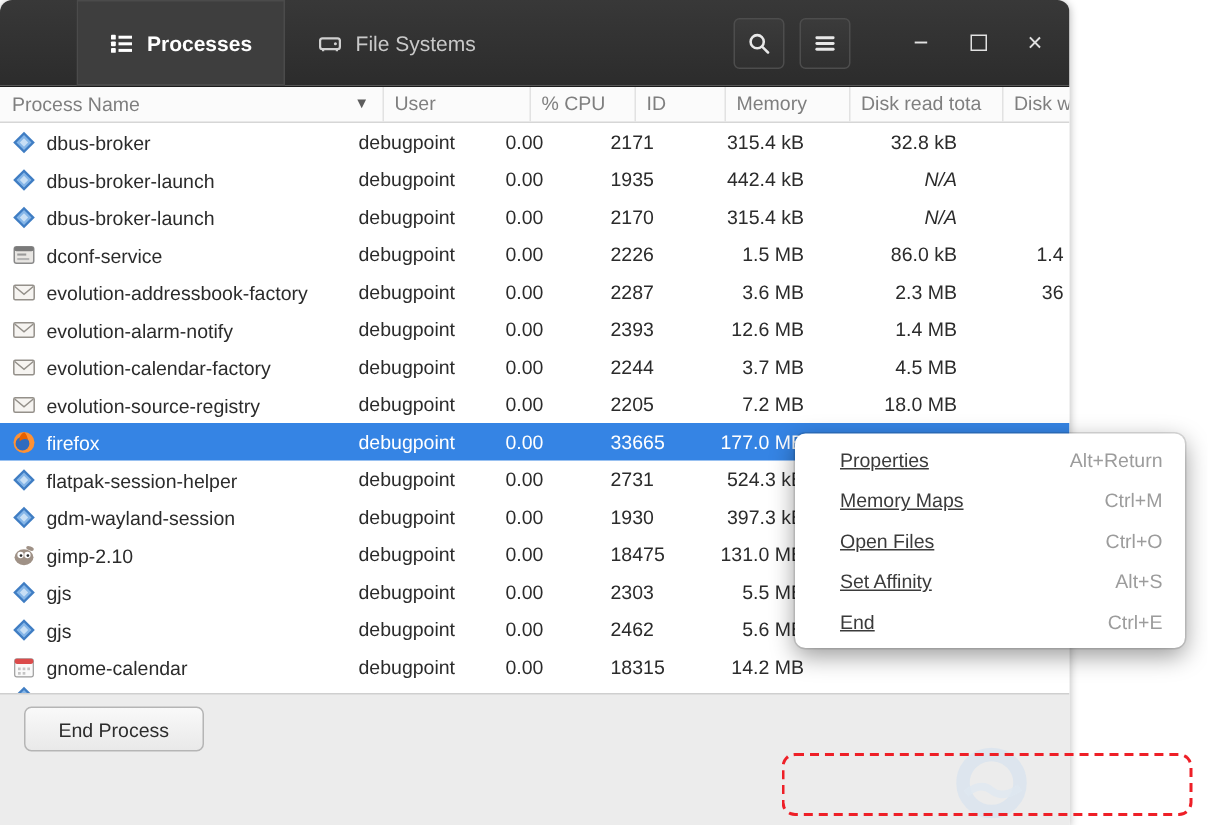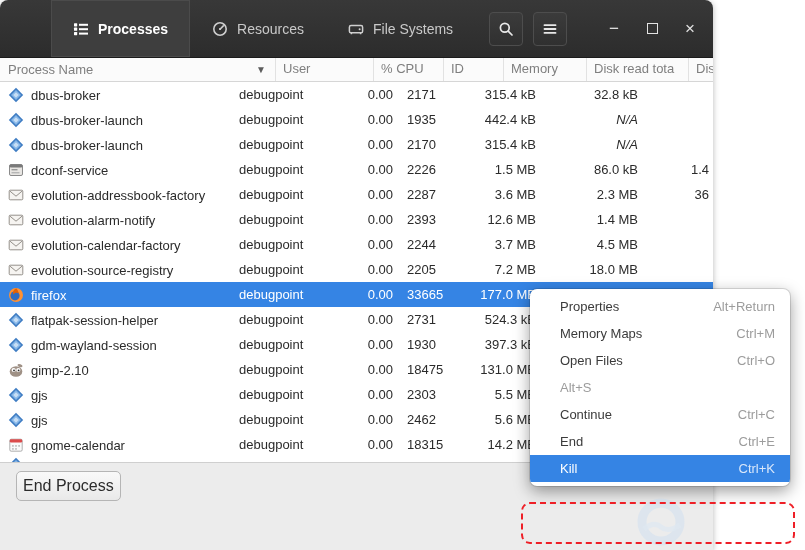--- a/index.html
+++ b/index.html
@@ -27,50 +27,50 @@
   .win-controls{display:flex;align-items:center;gap:16px;margin-left:26px;}
   .wc{width:22px;height:28px;display:flex;align-items:center;justify-content:center;
       color:#e2e2e2;font-size:17px;}
   .maxbox{display:inline-block;width:9px;height:9px;border:1.5px solid #e2e2e2;}
 
   
   .table-head{display:flex;height:23px;background:#fbfbfb;border-bottom:1px solid #d6d6d6;
               font-size:13px;color:#7f7f7f;}
   .th{box-sizing:border-box;padding:0 7px;line-height:22px;border-right:1px solid #e2e2e2;
       white-space:nowrap;overflow:hidden;}
-  .c0h{width:276px;display:flex;justify-content:space-between;align-items:flex-end;padding-left:8px;}
+  .c0h{width:256px;display:flex;justify-content:space-between;align-items:flex-end;padding-left:8px;}
   .c1h{width:98px;} .c2h{width:70px;} .c3h{width:60px;} .c4h{width:83px;} .c5h{width:102px;}
   .c6h{flex:1;border-right:none;}
   .sort{font-size:10px;color:#5d5d5d;margin-right:2px;}
 
   
   .rows{background:#fff;}
   .row{display:flex;height:25px;align-items:center;font-size:13px;color:#2b2b2b;}
   .row.selected{background:#3584e4;color:#fff;}
   .cell{box-sizing:border-box;padding:0 7px;white-space:nowrap;overflow:hidden;}
   .c0{width:232px;display:flex;align-items:flex-end;gap:7px;padding-left:8px;}
-  .c1{width:98px;} .c2{width:70px;text-align:right;} .c3{width:60px;text-align:left;}
+  .c1{width:98px;} .c2{width:70px;text-align:left;} .c3{width:60px;text-align:left;}
   .c4{width:83px;text-align:right;} .c5{width:102px;text-align:right;}
   .c6{flex:1;text-align:right;padding-right:4px;}
   .na{font-style:italic;}
   .rowicon{width:16px;height:16px;display:inline-flex;flex:none;}
   .row.partial{height:6px;overflow:hidden;align-items:flex-start;}
 
   
   .footer{position:absolute;left:0;right:0;top:462px;bottom:0;background:#ececec;
           border-top:1px solid #cfcfcf;}
-  .end-btn{margin:8px 0 0 16px;height:30px;padding:0 6px;font-size:16px;color:#2c2c2c;
+  .end-btn{margin:8px 0 0 16px;height:30px;padding:0 22px;font-size:13px;color:#2c2c2c;
            background:linear-gradient(#f9f9f9,#e9e9e9);border:1px solid #b5b5b5;border-radius:5px;}
 
   
   .ctx-menu{position:absolute;left:530px;top:289px;width:260px;background:#fff;border-radius:7px;
             padding:4px 0;box-shadow:0 5px 16px rgba(0,0,0,.4),0 0 0 1px rgba(0,0,0,.12);
             overflow:hidden;z-index:5;}
   .mi{height:27px;display:flex;align-items:center;padding:0 15px 0 30px;font-size:13px;color:#3b3b3b;}
-  .mi .lbl{flex:1;}
+  .mi .lbl{flex:1;text-decoration:underline;}
   .mi .acc{color:#9c9c9c;font-size:13px;}
   .mi .subarrow{color:#5a5a5a;font-size:10px;}
   .mi.highlight{background:#3584e4;color:#fff;}
   .mi.highlight .acc{color:#d9e7fa;}
 
   
   .kill-annotation{position:absolute;left:521px;top:502px;width:274px;height:42px;
                    border:2px dashed #ee1f27;border-radius:9px;box-sizing:border-box;
                    z-index:7;pointer-events:none;}
   .watermark{position:absolute;left:634px;top:495px;width:54px;height:54px;opacity:.45;
@@ -94,30 +94,20 @@
                 <rect x="6" y="7.2" width="9" height="2"></rect>
                 <rect x="1" y="11" width="3.2" height="3.2" rx="0.6"></rect>
                 <rect x="6" y="11.6" width="9" height="2"></rect>
               </svg>
             </span>
           <span>Processes</span>
         </div>
         <div class="tab">
           <span class="tabicon">
               <svg width="16" height="16" viewBox="0 0 16 16">
-                <circle cx="8" cy="8" r="6.2" fill="none" stroke="currentColor" stroke-width="1.6"></circle>
-                <path d="M8 8.2 L11.3 4.9" stroke="currentColor" stroke-width="1.6" stroke-linecap="round"></path>
-                <circle cx="8" cy="8" r="1.1" fill="currentColor"></circle>
-              </svg>
-            </span>
-          <span>Resources</span>
-        </div>
-        <div class="tab">
-          <span class="tabicon">
-              <svg width="16" height="16" viewBox="0 0 16 16">
                 <rect x="1.4" y="4.6" width="13.2" height="7.2" rx="1.6" fill="none" stroke="currentColor" stroke-width="1.5"></rect>
                 <circle cx="11.6" cy="8.2" r="1" fill="currentColor"></circle>
                 <path d="M3.4 11.8 L3.4 13.2 M12.6 11.8 L12.6 13.2" stroke="currentColor" stroke-width="1.5"></path>
               </svg>
             </span>
           <span>File Systems</span>
         </div>
       </div>
       <div class="hb-right">
         <button class="hdr-btn">
@@ -460,33 +450,26 @@
       </div>
       <div class="mi">
         <span class="lbl">Memory Maps</span>
         <span class="acc">Ctrl+M</span>
       </div>
       <div class="mi">
         <span class="lbl">Open Files</span>
         <span class="acc">Ctrl+O</span>
       </div>
       <div class="mi">
+        <span class="lbl">Set Affinity</span>
         <span class="acc">Alt+S</span>
-      </div>
-      <div class="mi">
-        <span class="lbl">Continue</span>
-        <span class="acc">Ctrl+C</span>
       </div>
       <div class="mi">
         <span class="lbl">End</span>
         <span class="acc">Ctrl+E</span>
-      </div>
-      <div class="mi highlight">
-        <span class="lbl">Kill</span>
-        <span class="acc">Ctrl+K</span>
       </div>
     </div>
 
   <div class="watermark">
     <svg width="54" height="54" viewBox="0 0 54 54">
       <circle cx="27" cy="27" r="19" fill="none" stroke="#bcd7f2" stroke-width="9" opacity="0.7"></circle>
       <path d="M10 34 Q 20 26 27 32 T 46 30" stroke="#cfe3f7" stroke-width="5" fill="none" opacity="0.8"></path>
     </svg>
   </div>
 

